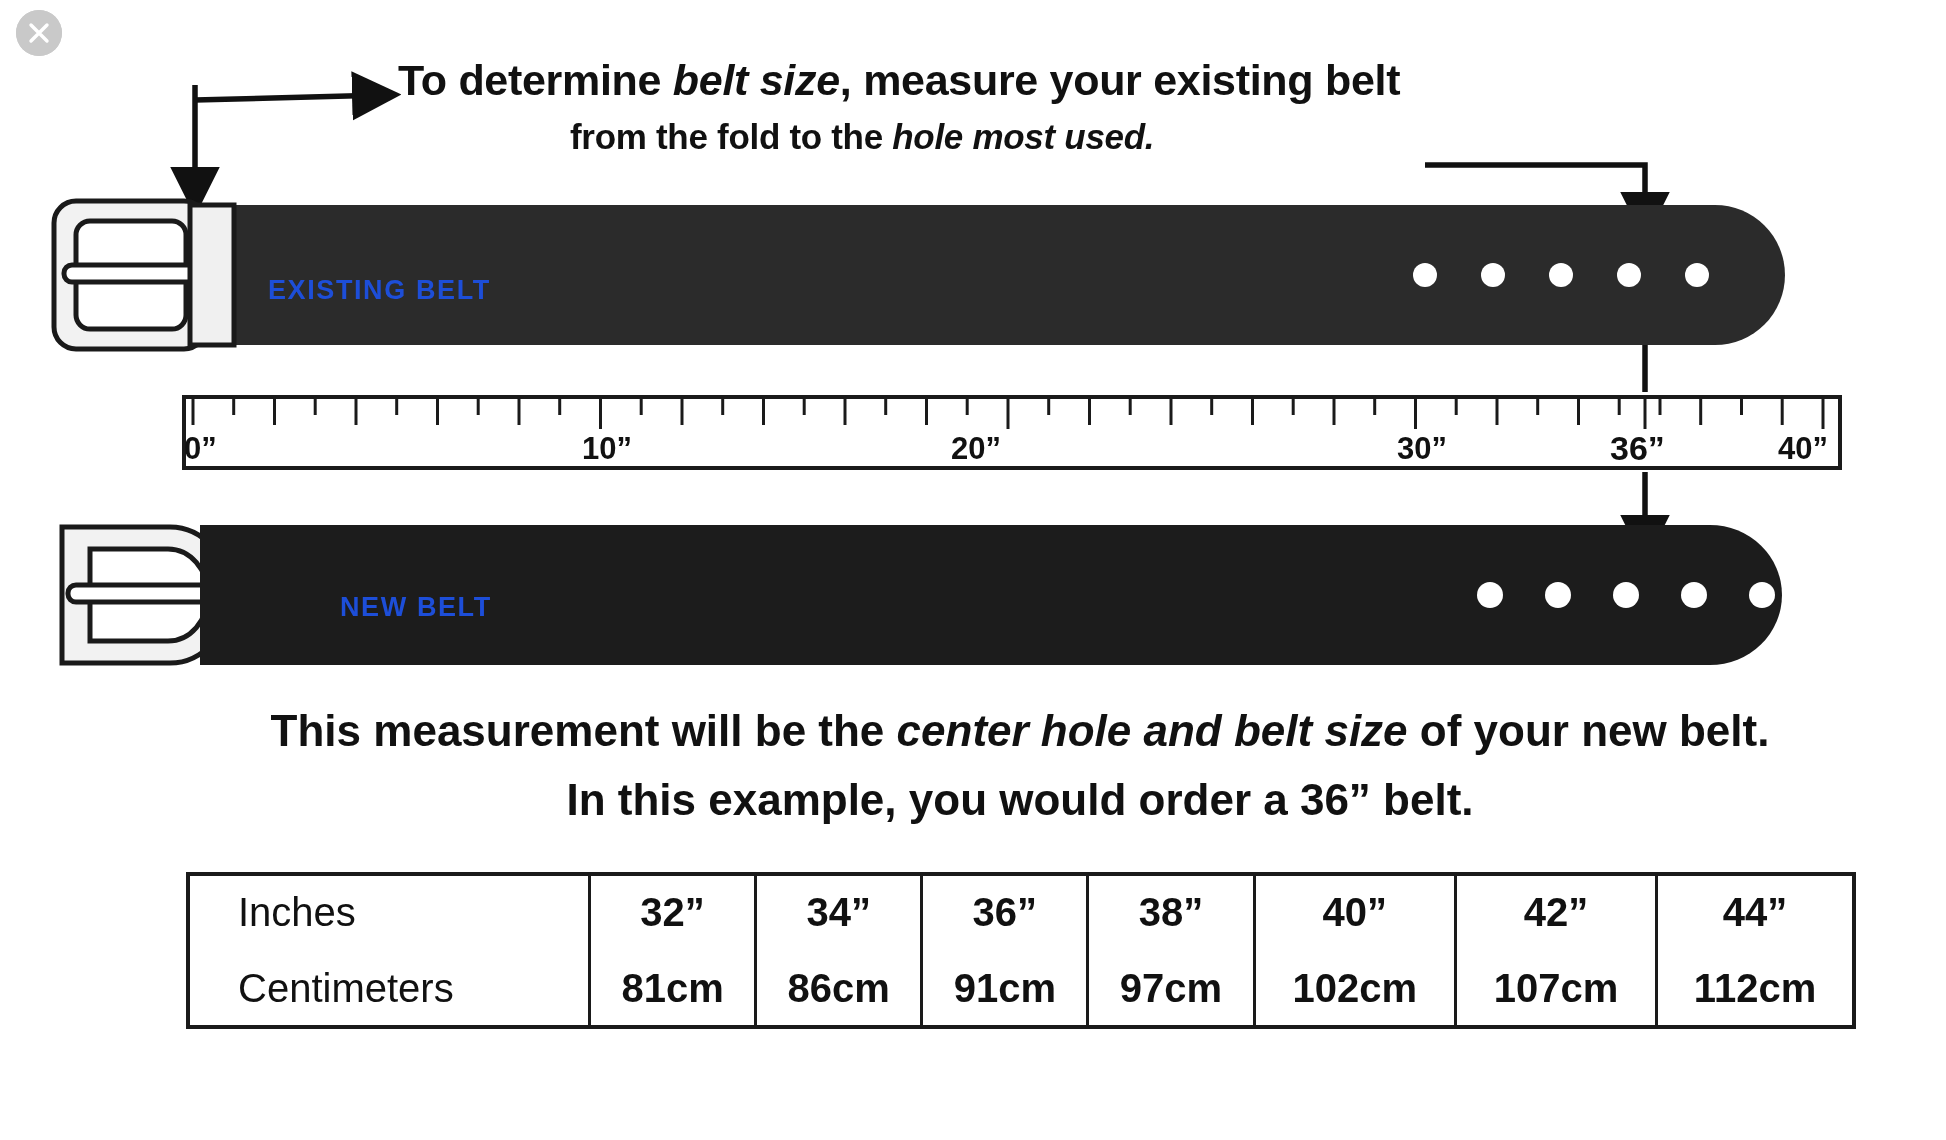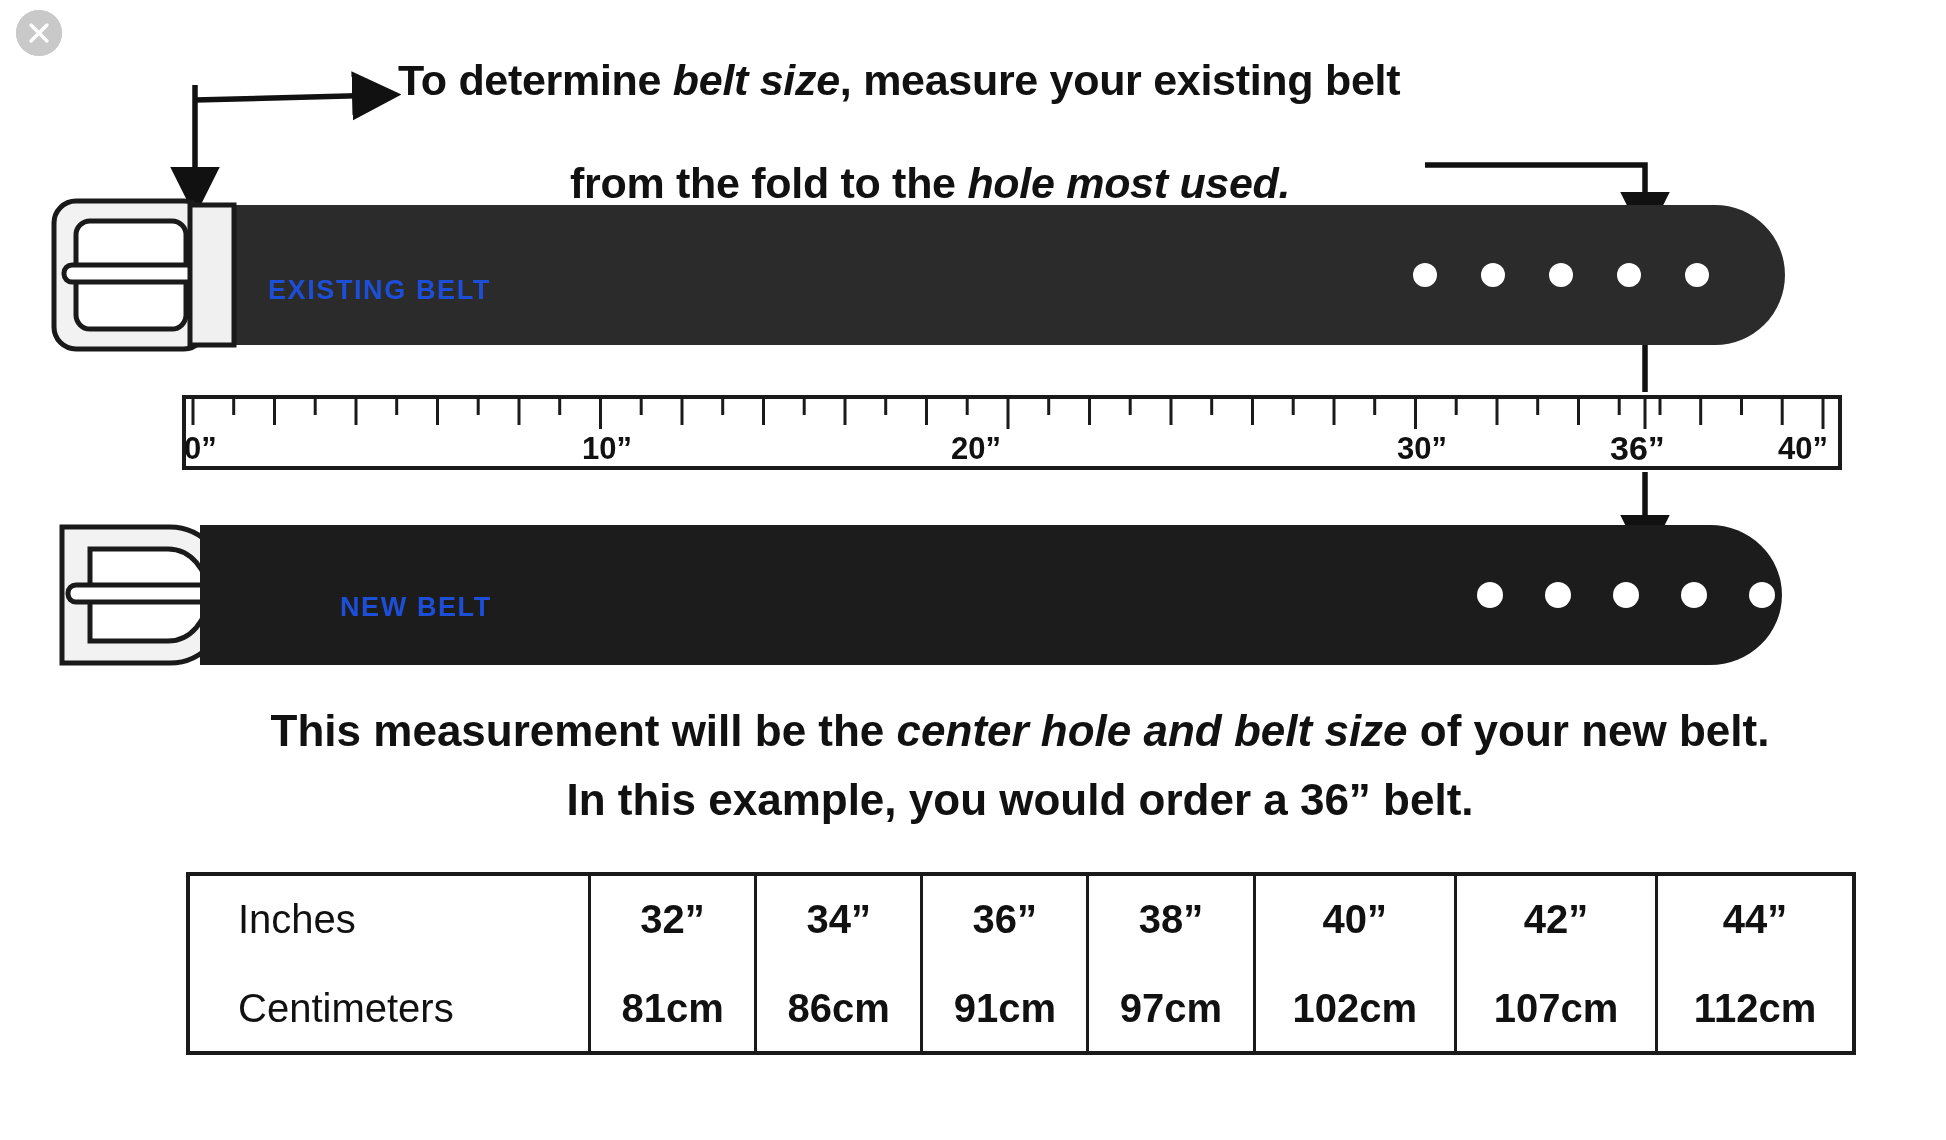--- a/index.html
+++ b/index.html
@@ -48,22 +48,21 @@
     white-space: nowrap;
   }
   #instr-line1 {
     left: 398px;
     top: 56px;
     font-size: 43px;
   }
   #instr-line2 {
     left: 570px;
     top: 117px;
-    font-size: 43px;
-    margin-top: 42px;
+    font-size: 35px;
   }
   .instr em {
     font-style: italic;
     font-weight: 700;
   }
 
   
   #result-line1 {
     position: absolute;
     left: 186px;
@@ -116,21 +115,21 @@
     color: #111111;
     white-space: nowrap;
   }
 
   
   #size-table {
     position: absolute;
     left: 186px;
     top: 872px;
     width: 1670px;
-    height: 183px;
+    height: 157px;
     border: 4px solid #1a1a1a;
     box-sizing: border-box;
     background: #ffffff;
   }
   #size-table table {
     width: 100%;
     height: 100%;
     border-collapse: collapse;
   }
   #size-table td {

